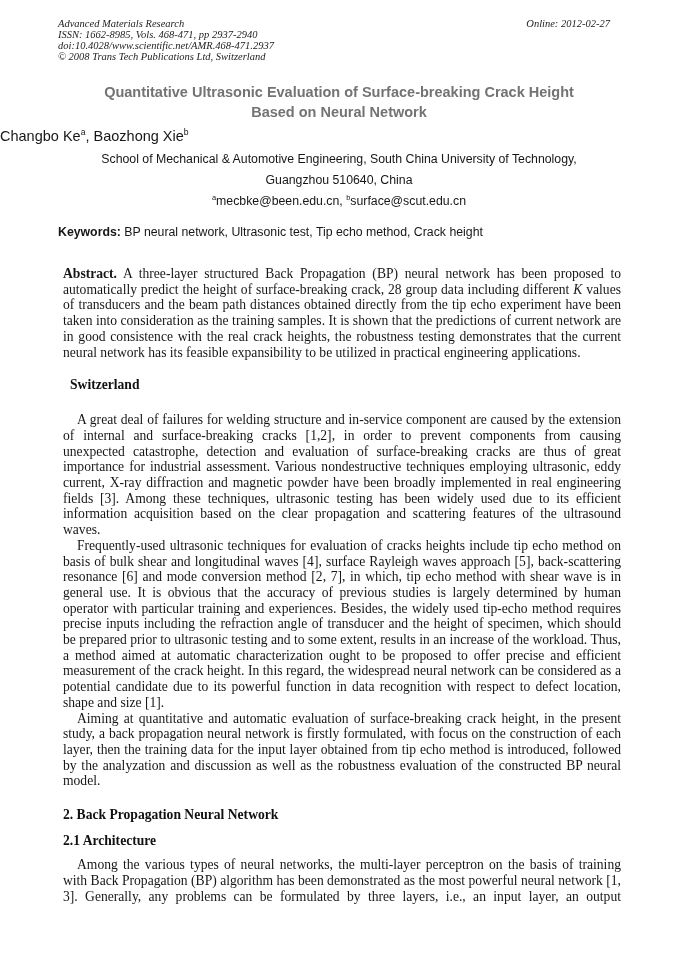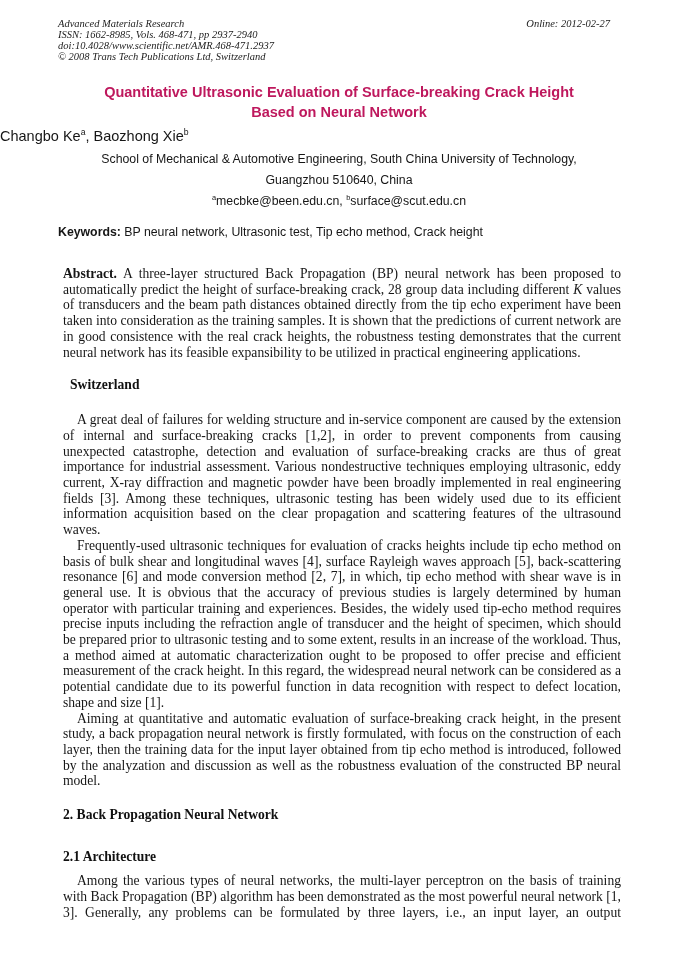--- a/index.html
+++ b/index.html
@@ -25,21 +25,21 @@
     color: #222;
   }
   
   .title {
     margin: 20px 30px 0;
     text-align: center;
     font-family: "Liberation Sans", sans-serif;
     font-weight: bold;
     font-size: 14.5px;
     line-height: 20px;
-    color: #be185d;
+    color: #737373;
   }
   .authors {
     margin-top: 4px;
     text-align: left;
     font-family: "Liberation Sans", sans-serif;
     font-size: 14.5px;
     line-height: 20px;
   }
   .affiliation {
     margin-top: 3px;
@@ -82,21 +82,21 @@
   .sec-h {
     font-family: "Liberation Serif", serif;
     font-weight: bold;
     font-size: 13.6px;
     line-height: 16px;
     margin-right: 57px;
     color: #111;
   }
   .h-intro { margin-top: 17px; margin-left: 70px; }
   .h-sec2  { margin-top: 18px; margin-left: 63px; }
-  .h-sec21 { margin-top: 26px; margin-left: 63px; }
+  .h-sec21 { margin-top: 10px; margin-left: 63px; }
   .para { text-indent: 14px; }
   .para-first { margin-top: 19px; }
   .para-last { margin-top: 8px; }
   .continues { text-align-last: justify; }
 </style>
 </head>
 <body>
 
 <div class="page">
 

